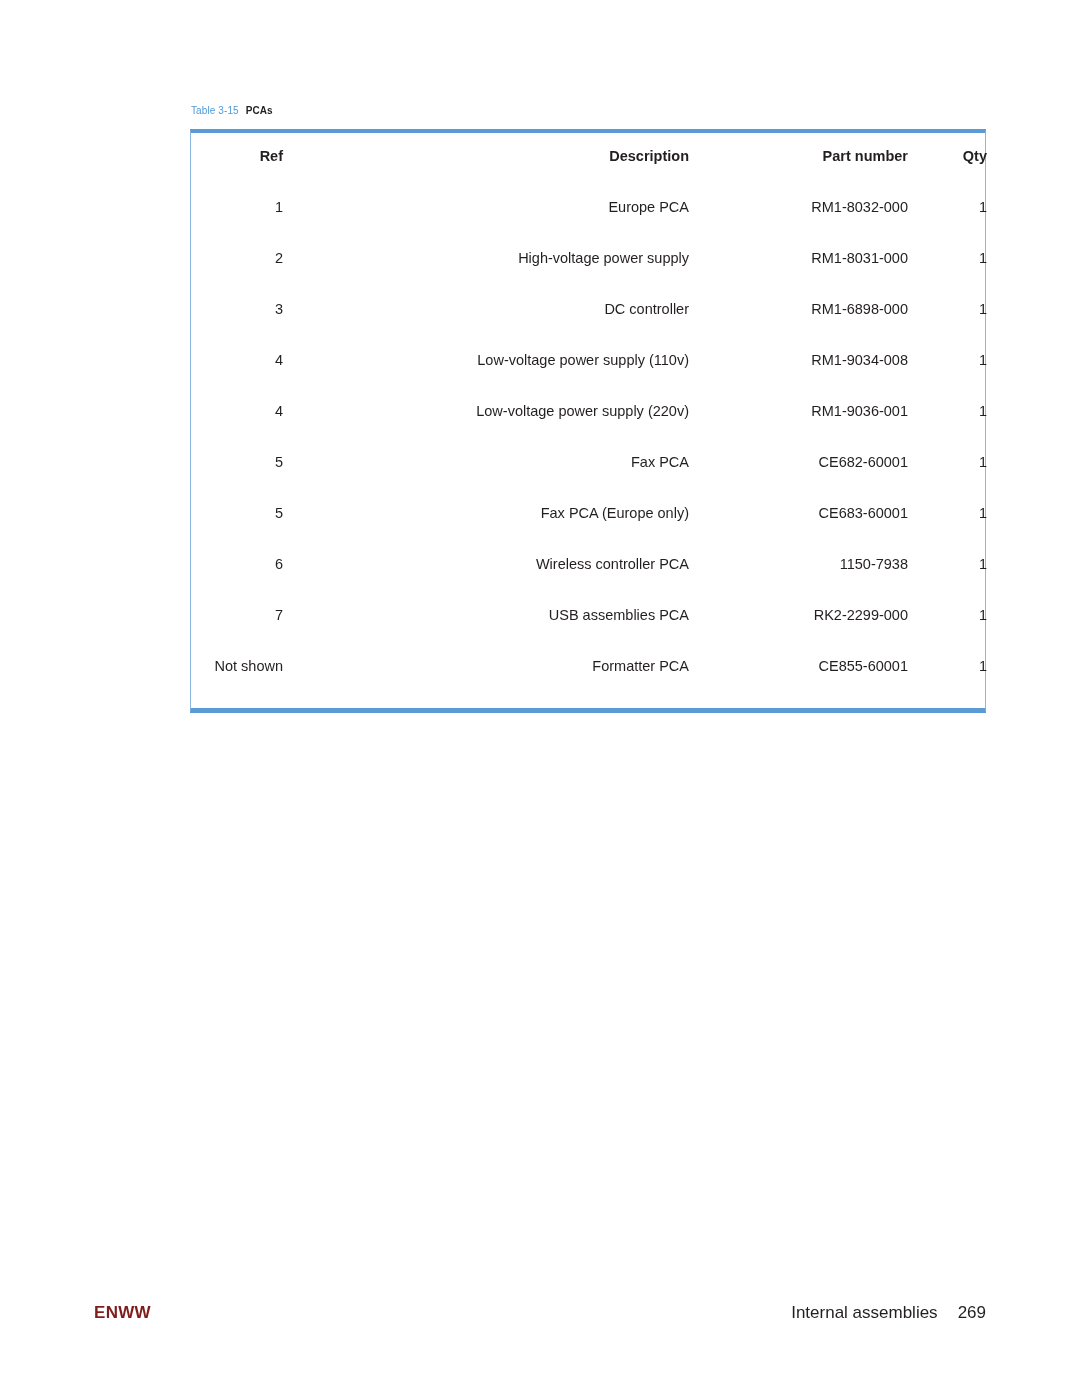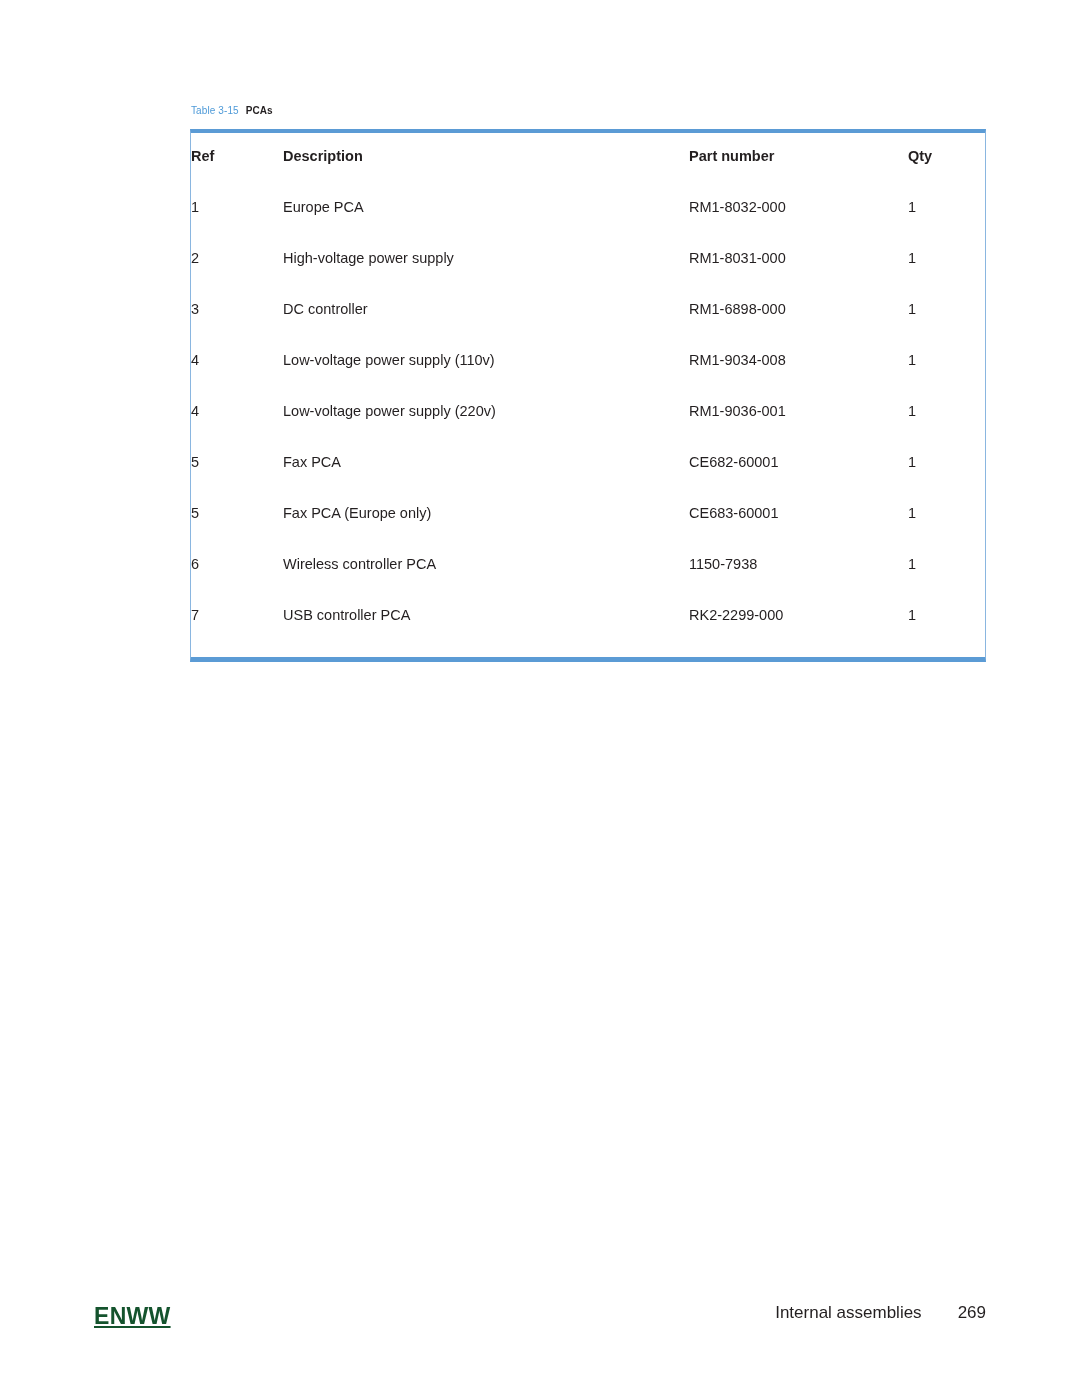--- a/index.html
+++ b/index.html
@@ -60,21 +60,21 @@
     table-layout: fixed;
     font-size: 14.5px;
   }
   table.parts-table col.c-ref   { width: 92px; }
   table.parts-table col.c-desc  { width: 406px; }
   table.parts-table col.c-part  { width: 219px; }
   table.parts-table col.c-qty   { width: 79px; }
 
   table.parts-table th,
   table.parts-table td {
-    text-align: left;
+    text-align: right;
     vertical-align: top;
     padding: 0;
     border: 0;
     line-height: 1;
     white-space: nowrap;
   }
 
   table.parts-table thead th {
     font-weight: 700;
     font-size: 14.5px;
@@ -102,33 +102,32 @@
     position: absolute;
     left: 94px;
     right: 94px;
     top: 1303px;
     height: 26px;
   }
   .footer-left {
     position: absolute;
     left: 0;
     top: 0;
-    font-size: 23px;
+    font-size: 17px;
     font-weight: 700;
     letter-spacing: 0.3px;
-    color: #14532d;
-    text-decoration: underline;
+    color: #7f1d1d;
   }
   .footer-right {
     position: absolute;
     right: 0;
     top: 0;
     display: flex;
     align-items: flex-start;
-    gap: 36px;
+    gap: 20px;
     font-size: 17px;
     color: #231f20;
   }
   .footer-chapter { font-weight: 400; }
   .footer-pageno  { font-weight: 400; }
 </style>
 </head>
 <body>
 
 <div class="page">
@@ -197,22 +196,28 @@
             <td class="cell-pad-qty">1</td>
           </tr>
           <tr>
             <td class="cell-pad-ref">6</td>
             <td class="cell-pad-desc">Wireless controller PCA</td>
             <td class="cell-pad-part">1150-7938</td>
             <td class="cell-pad-qty">1</td>
           </tr>
           <tr>
             <td class="cell-pad-ref">7</td>
-            <td class="cell-pad-desc">USB controller PCA</td>
+            <td class="cell-pad-desc">USB assemblies PCA</td>
             <td class="cell-pad-part">RK2-2299-000</td>
+            <td class="cell-pad-qty">1</td>
+          </tr>
+          <tr>
+            <td class="cell-pad-ref">Not shown</td>
+            <td class="cell-pad-desc">Formatter PCA</td>
+            <td class="cell-pad-part">CE855-60001</td>
             <td class="cell-pad-qty">1</td>
           </tr>
         </tbody>
     </table>
   </div>
 
   <div class="page-footer">
     <div class="footer-left">ENWW</div>
     <div class="footer-right">
       <span class="footer-chapter">Internal assemblies</span>

